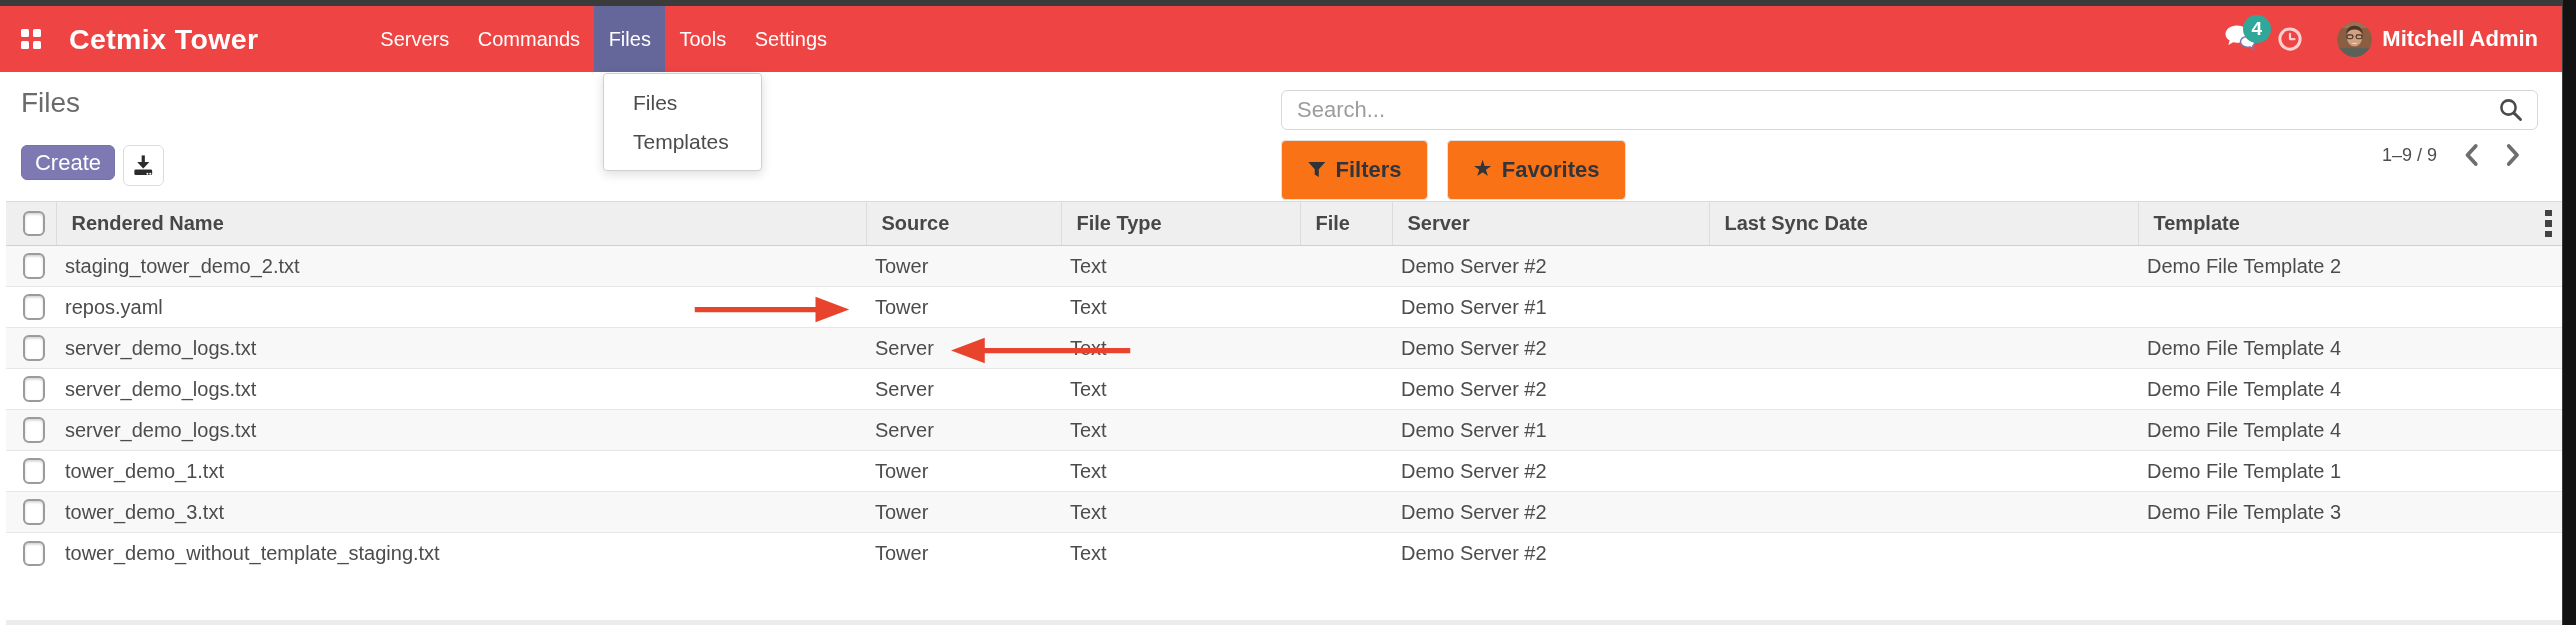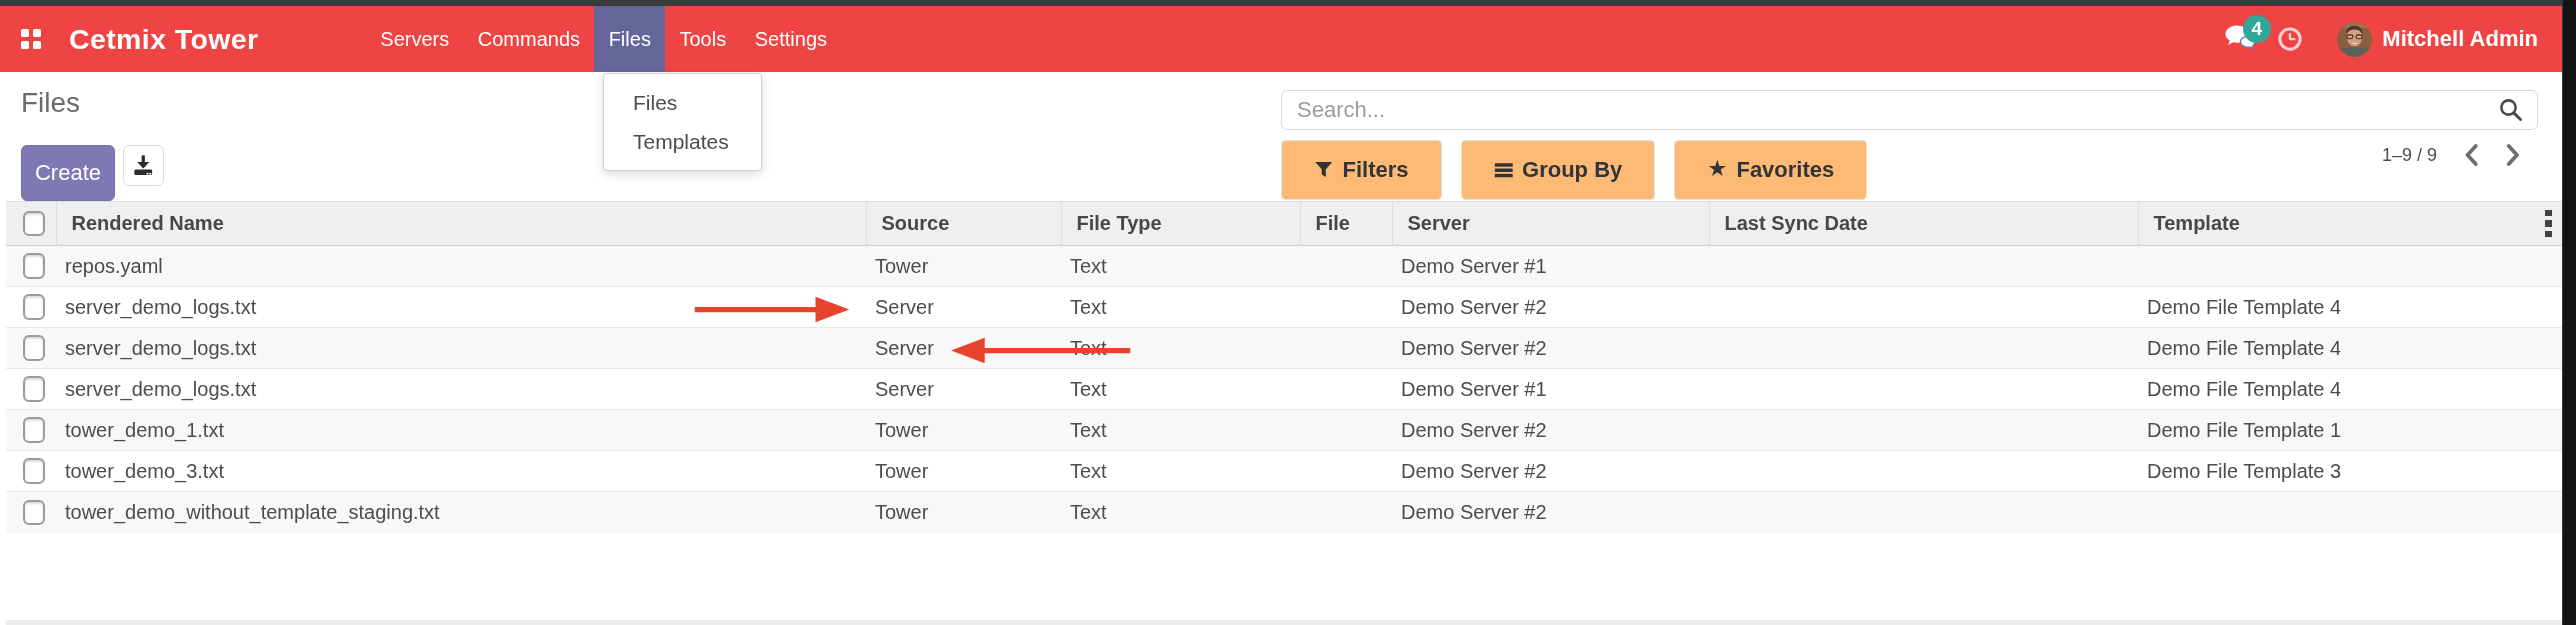--- a/index.html
+++ b/index.html
@@ -30,34 +30,34 @@
   .user-name { color:#ffffff; font-size:22px; font-weight:600; cursor:pointer; }
 
   
   .dropdown { position:absolute; left:603px; top:73px; width:159px; background:#ffffff; border:0.8px solid #cfcfcf;
               border-radius:3.8px; box-shadow:0 3px 10.5px rgba(0,0,0,.14); padding:9px 0; z-index:50; }
   .dropdown-item { height:39px; line-height:39px; padding-left:29px; font-size:21px; color:#4c4c4c; cursor:pointer; white-space:nowrap; }
 
   
   .control-panel { position:absolute; left:0; top:72px; width:2562px; height:129px; background:#ffffff; }
   .breadcrumb { position:absolute; left:21px; top:15px; font-size:28px; color:#6b6b6b; }
-  .btn-create { position:absolute; left:21px; top:73px; width:94px; height:56px; background:#7e79b2; border:0.8px solid #7672aa;
+  .btn-create { position:absolute; left:21px; top:73px; width:94px; height:35px; background:#7e79b2; border:0.8px solid #7672aa;
                 border-radius:6px; color:#ffffff; font-size:22px; display:flex; align-items:center; justify-content:center; cursor:pointer; }
   .btn-export { position:absolute; left:123px; top:73px; width:41px; height:41px; background:#ffffff; border:0.8px solid #dcdcdc;
                 border-radius:6px; display:flex; align-items:center; justify-content:center; cursor:pointer; }
 
   .search-box { position:absolute; left:1281px; top:18px; width:1257px; height:40px; border:0.8px solid #d8d8d8; border-radius:6px;
                 background:#ffffff; display:flex; align-items:center; }
   .search-box input { flex:1; border:none; outline:none; font-size:22px; color:#4c4c4c; padding:0 15px;
                       font-family:"Liberation Sans","DejaVu Sans",sans-serif; background:transparent; }
   .search-box input::placeholder { color:#9c9c9c; }
   .search-glass { margin-right:13.5px; cursor:pointer; flex:0 0 auto; }
 
   .view-btns { position:absolute; left:1281px; top:68px; display:flex; gap:19px; }
-  .view-btn { height:60px; padding:0 32px; background:#fdba74; border:0.8px solid #e2e2e2; border-radius:4.5px;
+  .view-btn { height:60px; padding:0 25px; background:#f97316; border:0.8px solid #e2e2e2; border-radius:4.5px;
               display:flex; align-items:center; gap:9px; font-size:22px; font-weight:600; color:#31353b; cursor:pointer; }
   .view-btn .star-glyph { font-size:22.5px; line-height:1; position:relative; top:-0.8px; }
 
   .pager { position:absolute; right:41px; top:71px; display:flex; align-items:center; gap:25.5px; }
   .pager-text { font-size:18px; color:#4d4d4d; }
   .pager-arrow { cursor:pointer; display:flex; align-items:center; }
 
   
   .files-table { position:absolute; left:6px; top:201px; width:2556px; border-collapse:collapse; table-layout:fixed; }
   .files-table th { height:44px; background:#efefef; border-top:0.8px solid #dadada; border-bottom:0.8px solid #cfcfcf;
@@ -159,28 +159,20 @@
         <line x1="21.5" y1="21.5" x2="30" y2="30" stroke="#4a4a4a" stroke-width="3.8" stroke-linecap="round"></line>
       </svg>
     </div>
 
     <div class="view-btns">
       <div class="view-btn">
         <svg width="19.5" height="19.5" viewBox="0 0 24 24">
           <path d="M1.5 2.5 h21 L14.5 11.5 V21 l-5-3.2 V11.5 Z" fill="#2f3338"></path>
         </svg>
         <span>Filters</span>
-      </div>
-      <div class="view-btn">
-        <svg width="19.5" height="19.5" viewBox="0 0 24 24">
-          <rect x="1" y="4" width="22" height="4.2" fill="#2f3338"></rect>
-          <rect x="1" y="10.5" width="22" height="4.2" fill="#2f3338"></rect>
-          <rect x="1" y="17" width="22" height="4.2" fill="#2f3338"></rect>
-        </svg>
-        <span>Group By</span>
       </div>
       <div class="view-btn">
         <span class="star-glyph">★</span>
         <span>Favorites</span>
       </div>
     </div>
 
     <div class="pager">
       <span class="pager-text">1–9 / 9</span>
       <span class="pager-arrow">
@@ -223,20 +215,30 @@
             <span></span>
               <span></span>
               <span></span>
           </span>
         </th>
       </tr>
     </thead>
     <tbody>
         <tr>
           <td class="c-check"><span class="cb"></span></td>
+          <td>staging_tower_demo_2.txt</td>
+          <td>Tower</td>
+          <td>Text</td>
+          <td></td>
+          <td>Demo Server #2</td>
+          <td></td>
+          <td>Demo File Template 2</td>
+        </tr>
+        <tr>
+          <td class="c-check"><span class="cb"></span></td>
           <td>repos.yaml</td>
           <td>Tower</td>
           <td>Text</td>
           <td></td>
           <td>Demo Server #1</td>
           <td></td>
           <td></td>
         </tr>
         <tr>
           <td class="c-check"><span class="cb"></span></td>

